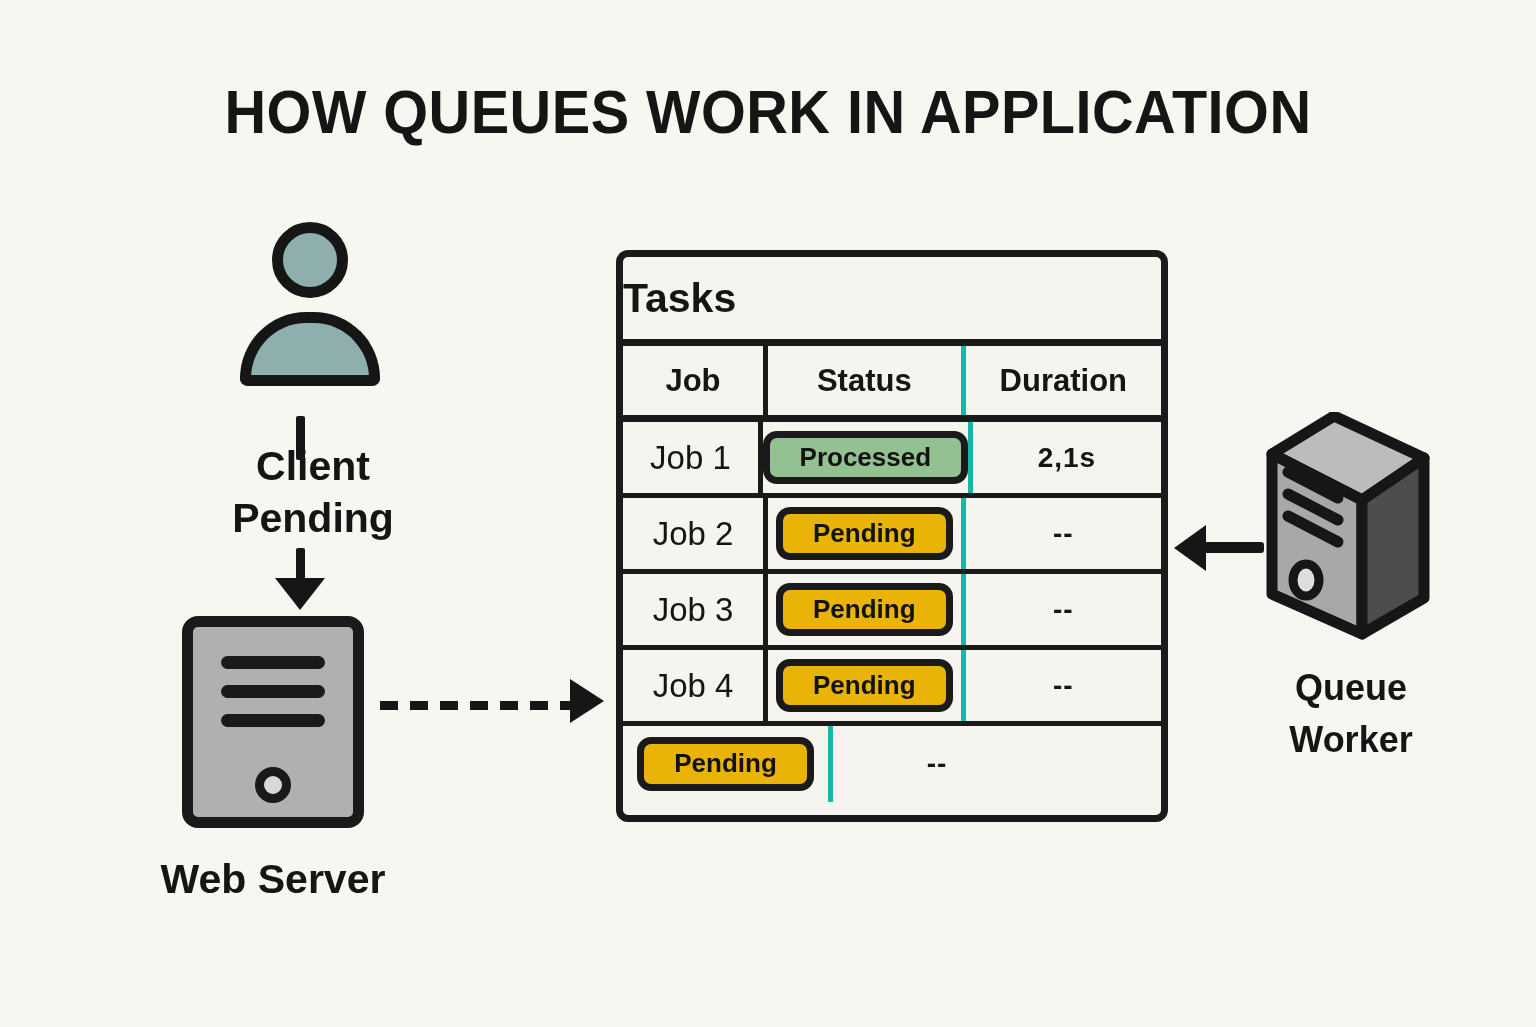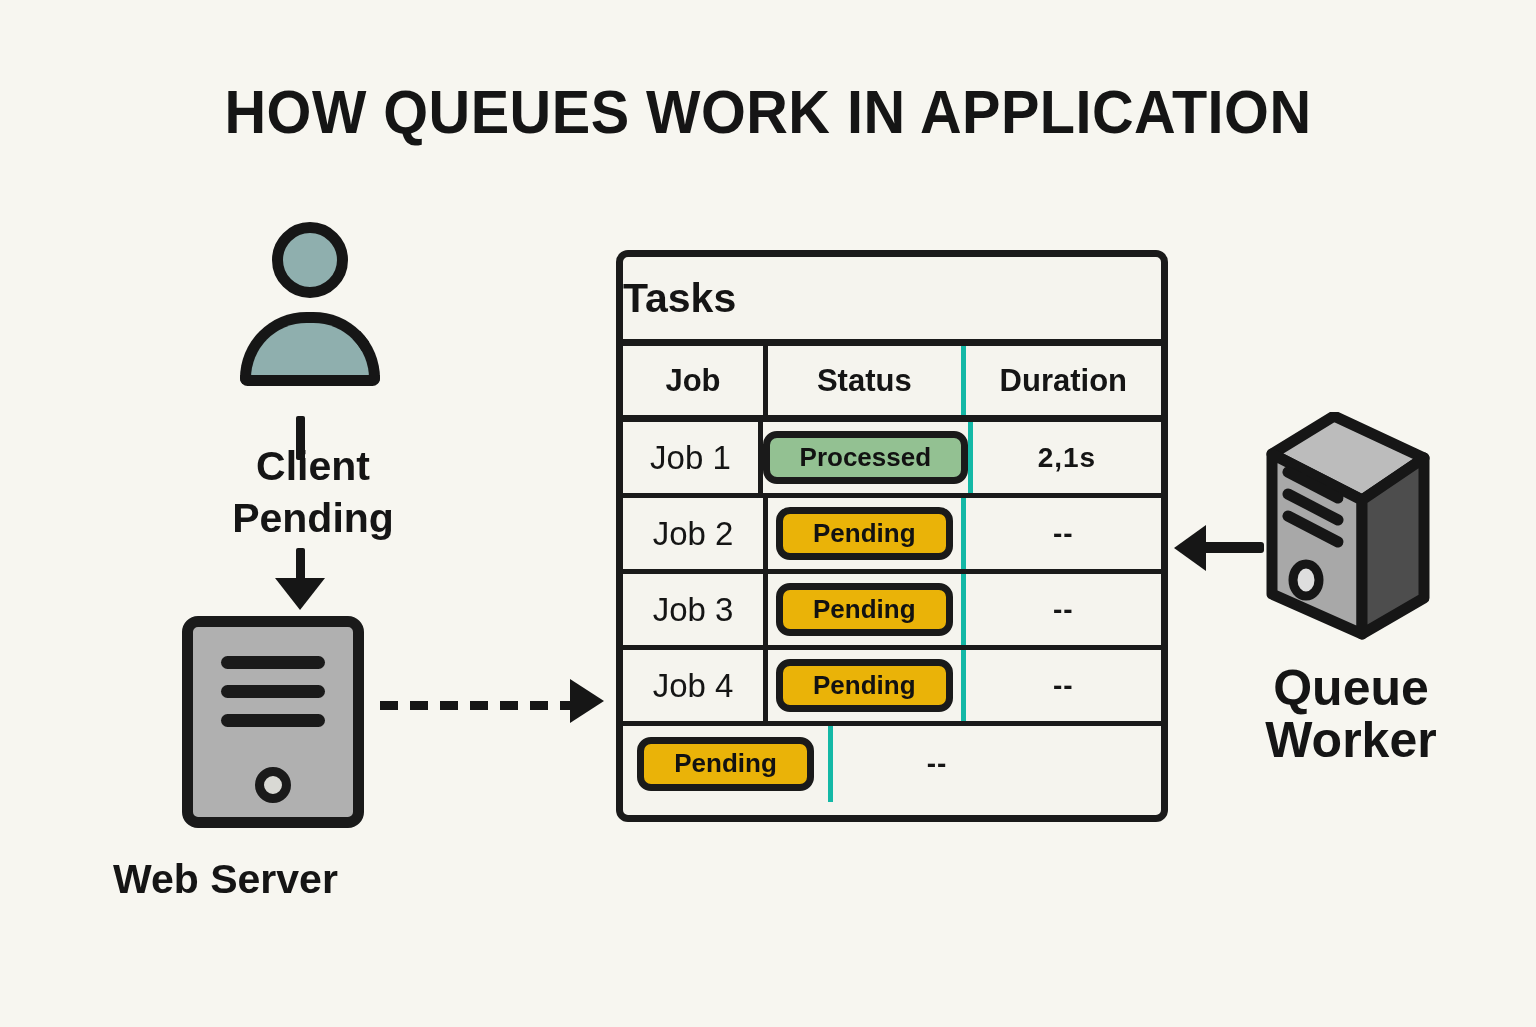--- a/index.html
+++ b/index.html
@@ -133,21 +133,21 @@
     border-radius: 50%;
     background: #d9d9d4;
     border: 9px solid #1a1a1a;
     box-sizing: border-box;
   }
   #server-label {
     position: absolute;
     left: 113px;
     top: 856px;
     width: 320px;
-    text-align: left;
+    text-align: center;
     font-size: 41px;
     font-weight: bold;
     color: #151515;
   }
 
   
   #dashed-line {
     position: absolute;
     left: 380px;
     top: 701px;
@@ -261,21 +261,21 @@
     width: 172px;
     height: 240px;
   }
   #worker-svg { display: block; }
   #worker-label {
     position: absolute;
     left: 1216px;
     top: 662px;
     width: 270px;
     text-align: center;
-    font-size: 50px;
+    font-size: 36px;
     font-weight: bold;
     line-height: 52px;
     color: #151515;
   }
   #worker-label span { display: block; }
 </style>
 </head>
 <body>
 
 <div id="canvas">

